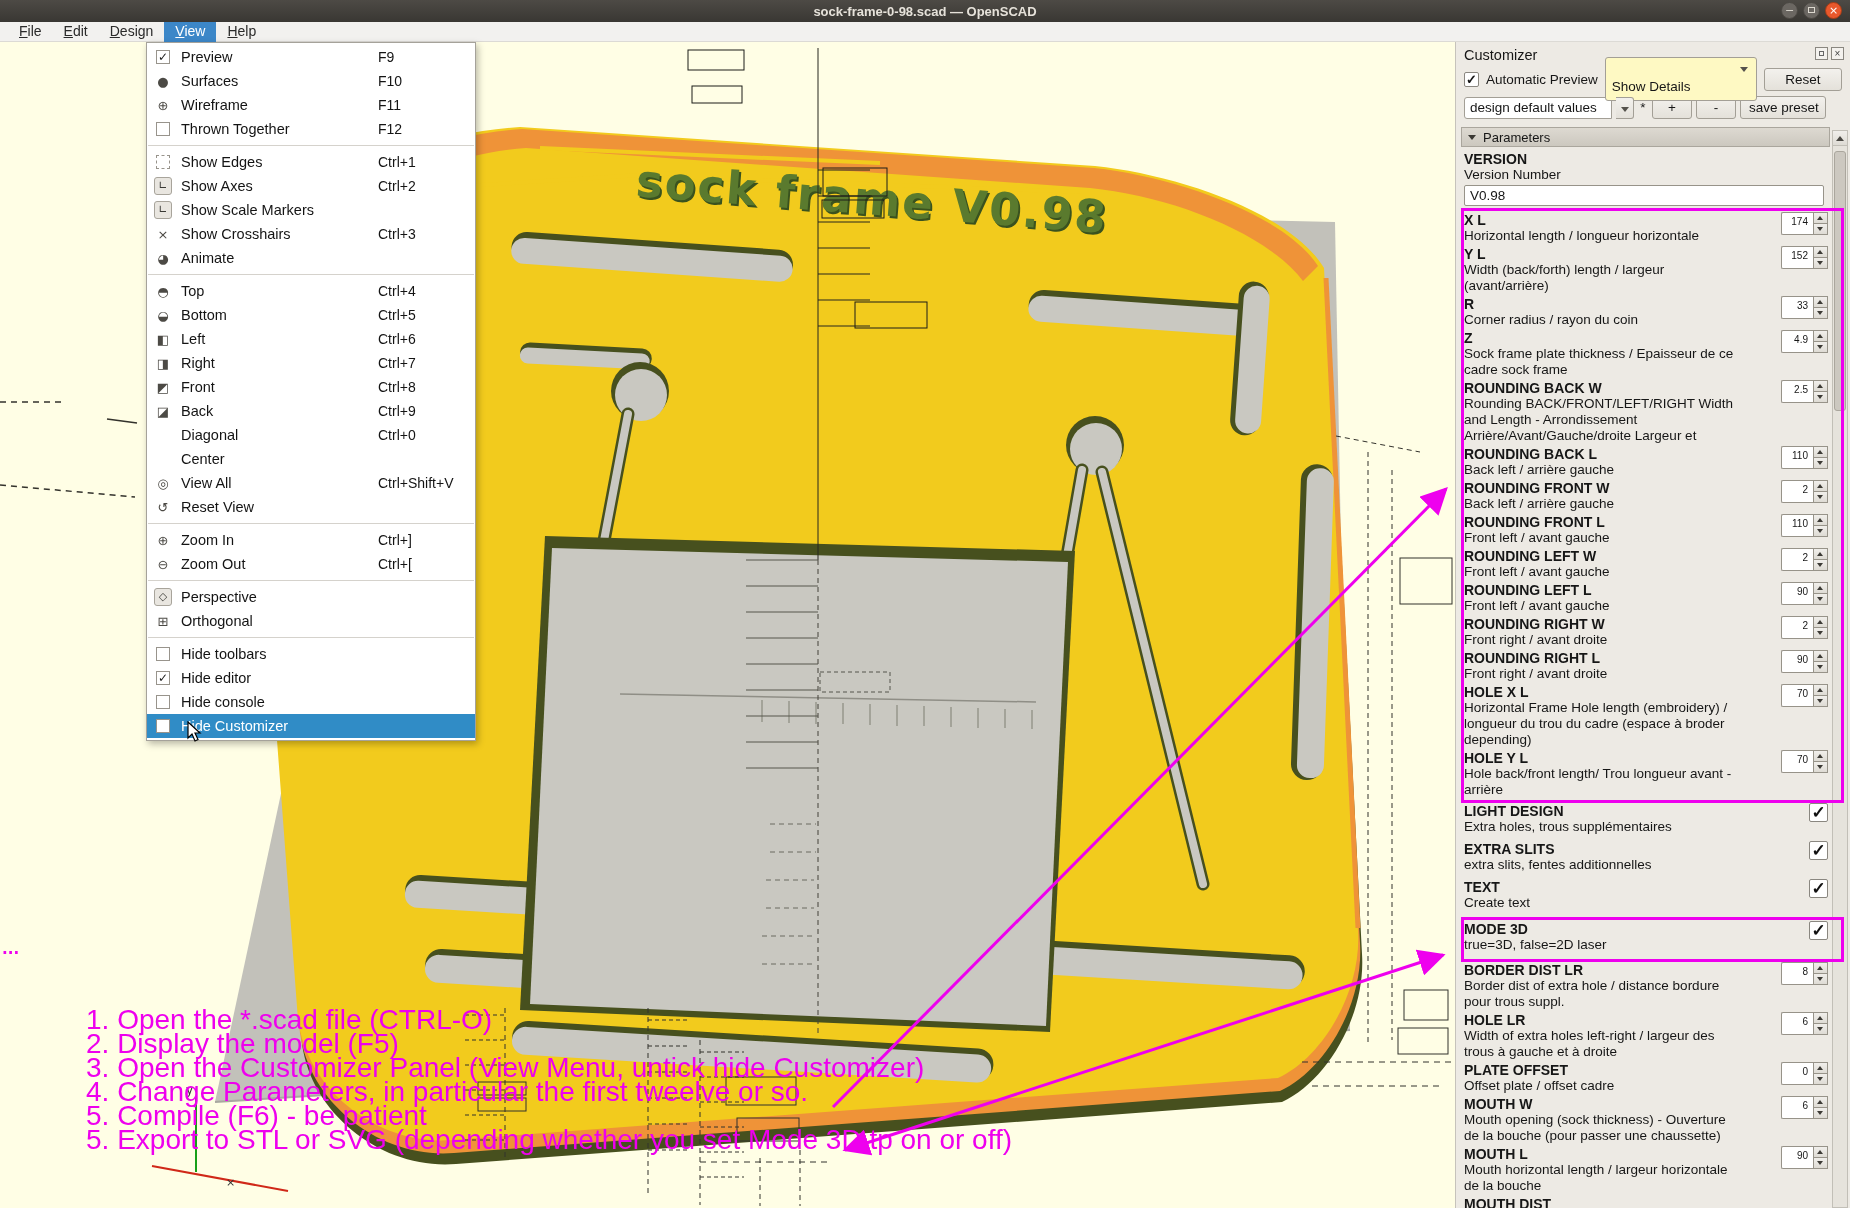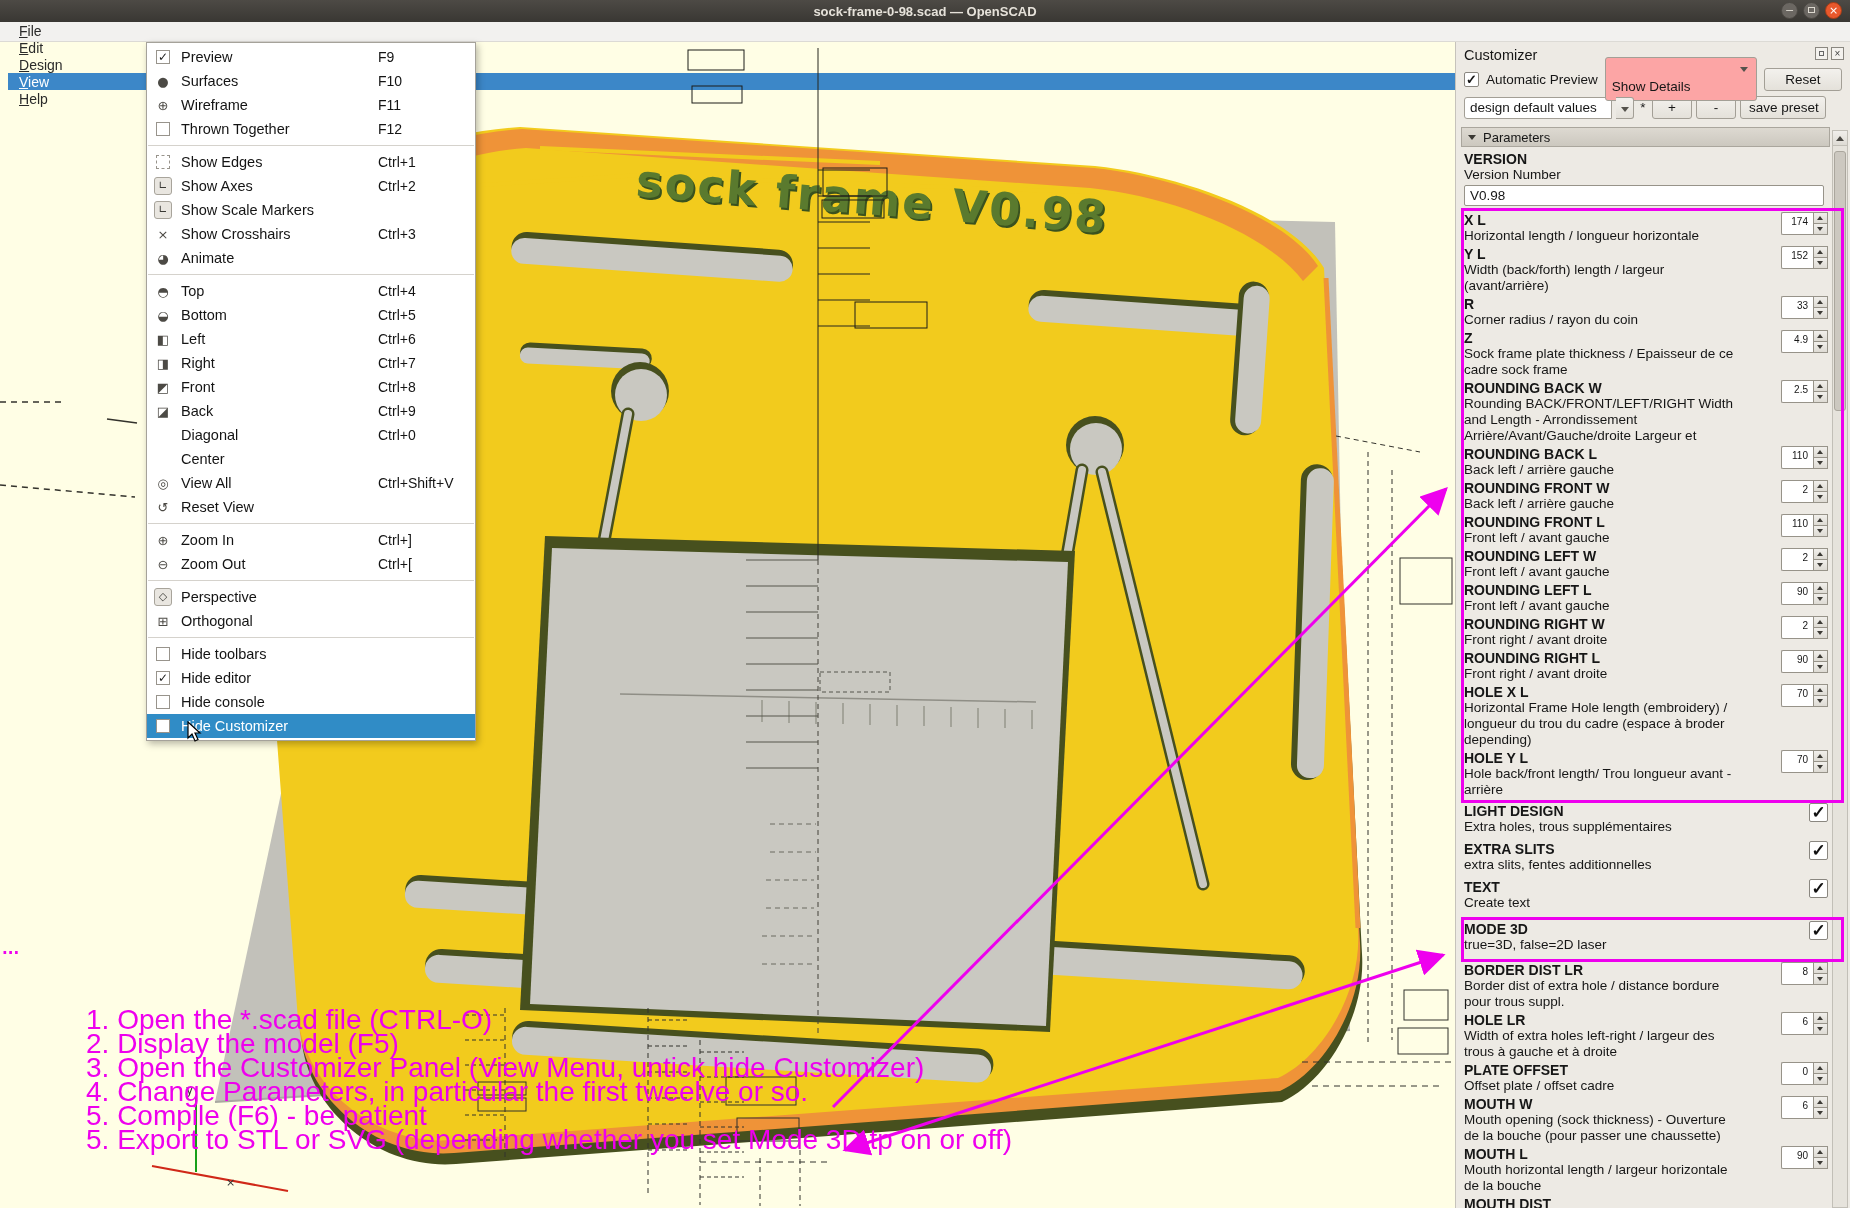--- a/index.html
+++ b/index.html
@@ -13,21 +13,21 @@
     background:linear-gradient(#4d4a45,#393733);display:flex;align-items:center;justify-content:center;}
   #titlebar .title{color:#e6e2da;font-size:13px;font-weight:bold;}
   #winbtns{position:absolute;right:8px;top:2px;display:flex;gap:5px;}
   .wbtn{width:17px;height:17px;border-radius:50%;background:#6b6762;border:1px solid #4a4742;
         color:#ddd9d0;font-size:11px;line-height:15px;text-align:center;font-family:"DejaVu Sans",sans-serif;}
   .wbtn.close{background:var(--c-close);border-color:#a33c16;color:#fff;}
   .wbtn .sq{display:block;width:7px;height:6px;border:1px solid #ddd9d0;margin:4px auto 0;}
 
   
   #menubar{position:absolute;left:0;top:22px;width:1850px;height:20px;background:#f2f1ef;
-    border-bottom:1px solid #dcdad5;display:flex;padding-left:8px;flex-direction:column;}
+    border-bottom:1px solid #dcdad5;display:flex;padding-left:8px;}
   .mb-item{padding:1px 11px 0;font-size:14px;color:#2a2a2a;height:20px;}
   .mb-item::first-letter{text-decoration:underline;}
   .mb-item.active{background:var(--c-hlblue);color:#fff;}
 
   
   #viewport{position:absolute;left:0;top:42px;width:1455px;height:1166px;}
   #vpsvg{position:absolute;left:0;top:0;}
   text{font-family:"DejaVu Sans",sans-serif;}
 
   
@@ -59,21 +59,21 @@
     background:var(--c-panel);border-left:1px solid #c6c3bb;overflow:hidden;font-size:13.5px;color:#161616;}
   .cz-head{height:24px;padding:5px 8px 0;font-size:14.5px;position:relative;}
   .cz-winicons{position:absolute;right:6px;top:5px;display:flex;gap:3px;}
   .czwi{width:13px;height:13px;border:1px solid #8a8780;background:#f4f2ee;position:relative;
         font-size:10px;line-height:11px;text-align:center;color:#444;}
   .czwi .inner{position:absolute;left:3px;top:3px;width:5px;height:5px;border:1px solid #666;}
   .cz-row2{height:24px;margin:1px 8px 0;display:flex;gap:7px;align-items:center;}
   .czchk{width:15px;height:15px;border:1px solid #8a8780;background:#fff;border-radius:2px;
          font-size:13px;line-height:13px;text-align:center;font-weight:bold;flex:none;}
   .cz-row2 .lbl{font-size:13.5px;white-space:nowrap;}
-  .czselect{flex:1;height:23px;border:1px solid #a39f96;border-radius:3px;background:#fca5a5;
+  .czselect{flex:1;height:23px;border:1px solid #a39f96;border-radius:3px;background:#fef9c3;
             padding:21px 6px;position:relative;white-space:nowrap;}
   .czselect .tri{position:absolute;right:8px;top:9px;width:0;height:0;
                  border-left:4px solid transparent;border-right:4px solid transparent;border-top:5px solid #55524c;}
   .czbtn{height:23px;border:1px solid #a39f96;border-radius:3px;background:linear-gradient(#f3f1ed,#e4e1da);
          padding:3px 8px;text-align:center;white-space:nowrap;}
   .cz-row3{height:23px;margin:5px 8px 0;display:flex;gap:4px;align-items:center;}
   .czcombo{width:148px;height:22px;border:1px solid #a39f96;border-radius:3px 0 0 3px;background:#fff;
            padding:2px 5px;white-space:nowrap;overflow:hidden;}
   .czcombo-arrow{width:18px;height:22px;border:1px solid #a39f96;border-left:none;border-radius:0 3px 3px 0;
            background:linear-gradient(#f3f1ed,#e4e1da);position:relative;}

